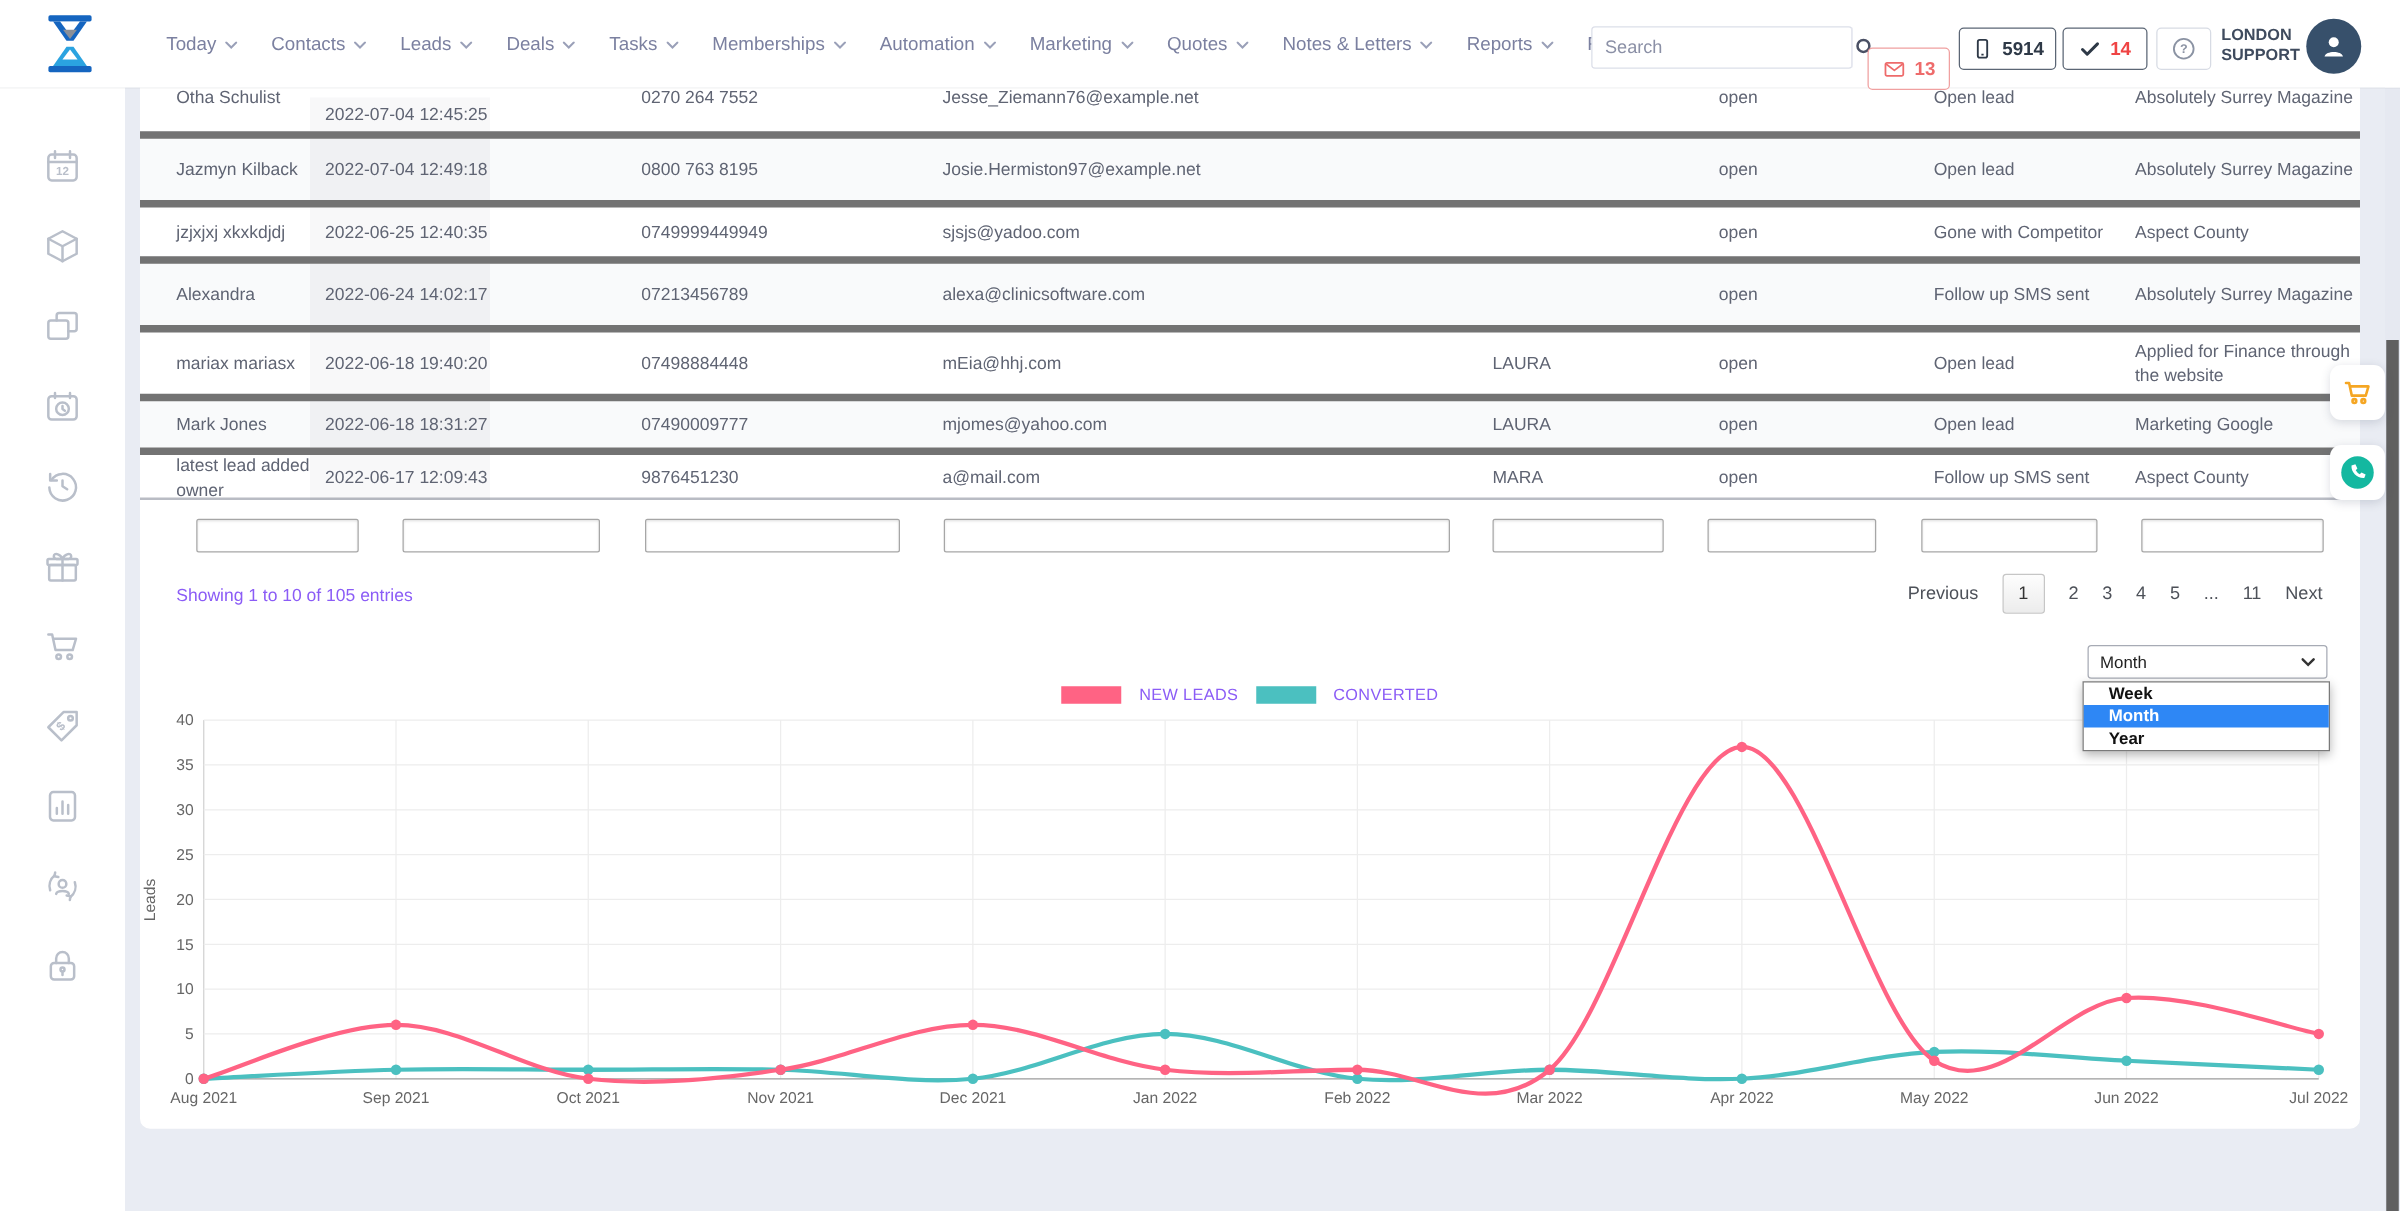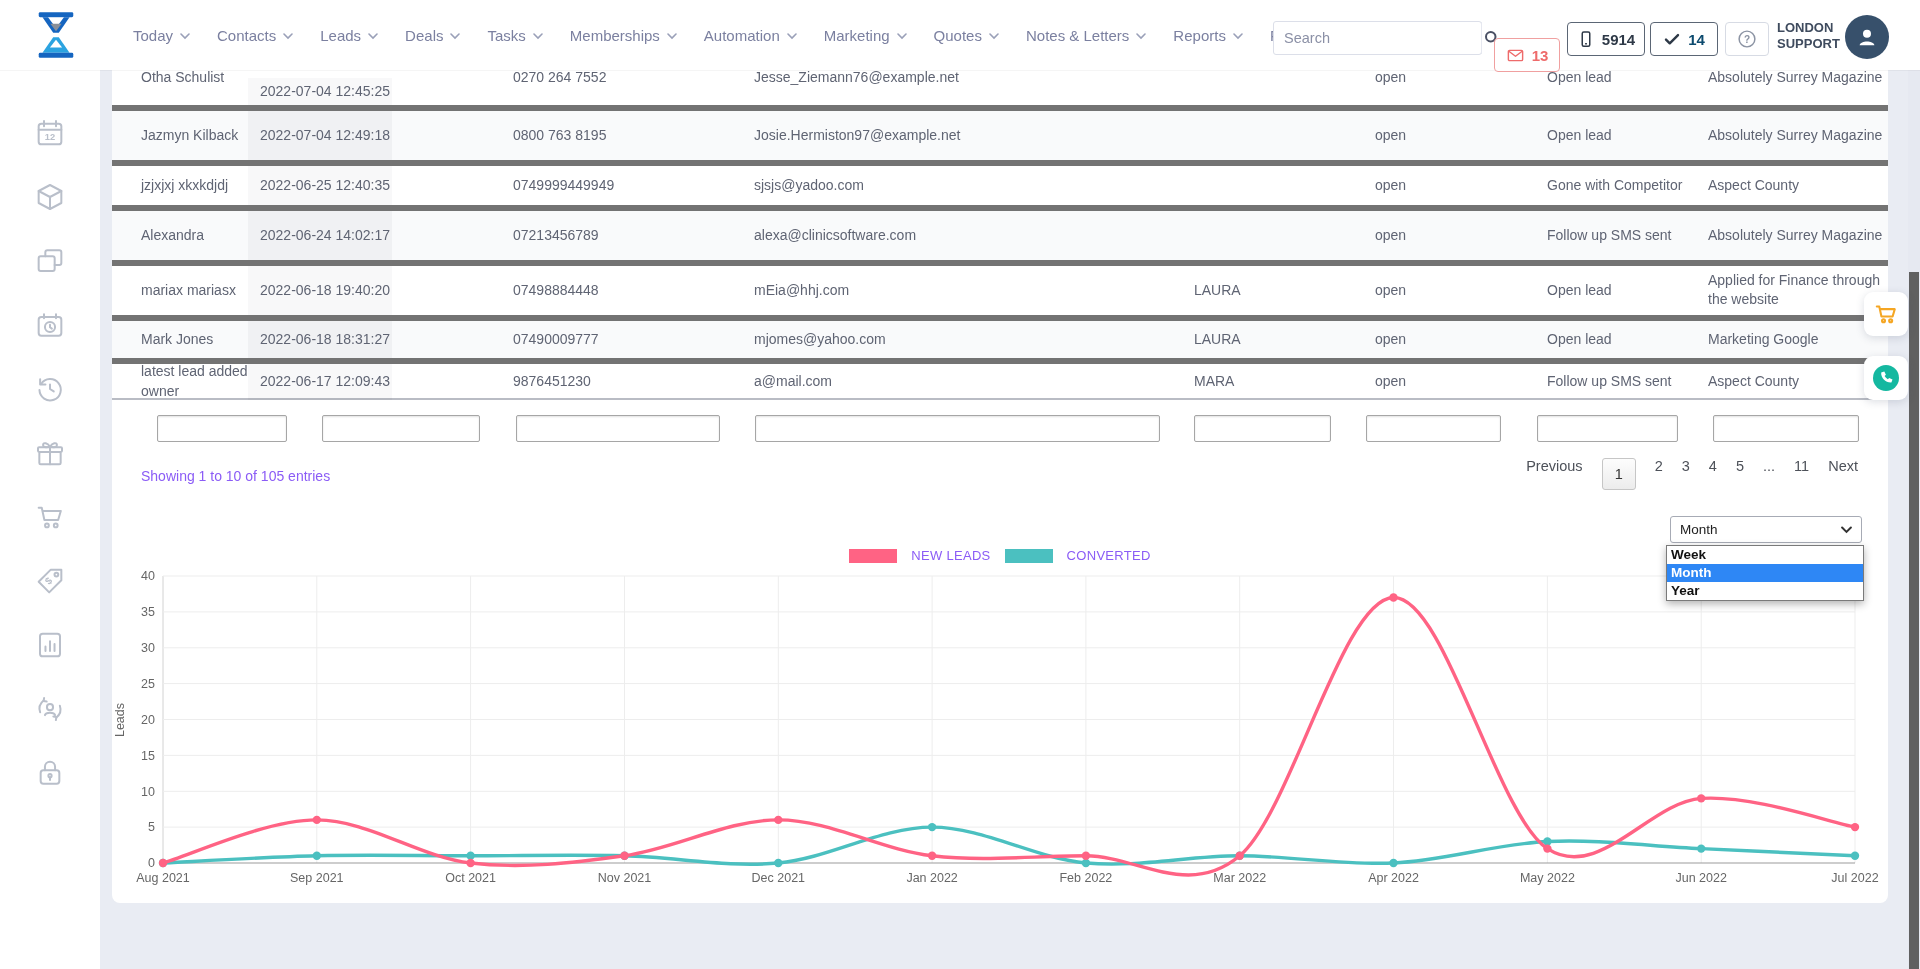--- a/index.html
+++ b/index.html
@@ -13,21 +13,21 @@
   #nav{position:absolute;left:133px;top:0;height:70px;display:flex;align-items:center;gap:27px;}
   .nav-item{display:flex;align-items:center;gap:7px;font-size:15px;color:#7b80a0;font-weight:500;cursor:pointer;white-space:nowrap;}
   .nav-item svg{margin-top:2px;}
   #search-box{position:absolute;left:1273px;top:21px;width:209px;height:34px;border:1px solid #dcdfe9;border-radius:3px;background:#fff;display:flex;align-items:center;}
   #search-input{flex:1;border:none;outline:none;font-size:14.5px;color:#3c4254;padding:0 10px;background:transparent;font-family:inherit;}
   #search-input::placeholder{color:#8b90a6;}
   #search-btn{width:40px;height:100%;display:flex;align-items:center;justify-content:center;border-left:1px solid #e6e8f0;cursor:pointer;}
   .badge{position:absolute;top:22px;height:34px;background:#fff;border-radius:4px;display:flex;align-items:center;justify-content:center;gap:7px;font-size:15px;font-weight:bold;cursor:pointer;}
   #badge-mail{left:1494px;width:66px;border:1px solid #f0a0a0;color:#ee6b6b;margin-top:16px;}
   #badge-phone{left:1567px;width:78px;border:1px solid #5b6675;color:#2e3947;}
-  #badge-check{left:1650px;width:68px;border:1px solid #5b6675;color:#0c4a6e;}
+  #badge-check{left:1650px;width:68px;border:1px solid #5b6675;color:#ef4444;}
   #badge-help{left:1725px;width:44px;border:1px solid #d7dbe4;color:#8b93a3;}
   #account-name{position:absolute;left:1777px;top:20px;font-size:13px;font-weight:bold;color:#3f4b5e;line-height:1.25;}
   #avatar{position:absolute;left:1845px;top:15px;width:44px;height:44px;border-radius:50%;background:#37506b;display:flex;align-items:center;justify-content:center;cursor:pointer;}
 
   
   #sidebar{position:absolute;left:0;top:70px;width:100px;height:899px;background:#fff;}
   #sidebar .side-icons{display:flex;flex-direction:column;align-items:center;padding-top:46px;gap:30px;}
   .side-icon{width:34px;height:34px;display:flex;align-items:center;justify-content:center;cursor:pointer;}
 
   
@@ -49,30 +49,30 @@
   .c-status{left:1263px;width:110px;}
   .c-lead{left:1435px;width:150px;}
   .c-source{left:1596px;width:190px;}
 
   
   .filter-input{position:absolute;top:345px;height:27px;border:1px solid #a6a6a6;border-radius:2px;
     box-shadow:inset 0 1px 2px rgba(0,0,0,0.12);outline:none;padding:0 6px;font-size:13px;font-family:inherit;color:#444;}
 
   
   #entries-summary{position:absolute;left:29px;top:398px;font-size:14px;color:#8b5cf6;}
-  #pagination{position:absolute;right:30px;top:388px;height:34px;display:flex;align-items:flex-start;gap:19px;}
+  #pagination{position:absolute;right:30px;top:388px;height:34px;display:flex;align-items:center;gap:19px;}
   .page-link{font-size:14.5px;color:#4d5159;cursor:pointer;}
   .page-current{border:1px solid #c6c6c6;background:linear-gradient(#fdfdfd,#ececec);padding:7px 12px;border-radius:3px;font-size:14.5px;color:#333;cursor:pointer;}
 
   
   #range-select{position:absolute;left:1558px;top:446px;width:192px;height:27px;border:1px solid #a7abb5;border-radius:3px;background:#fff;
     display:flex;align-items:center;justify-content:space-between;padding:0 9px;font-size:13.5px;color:#222;cursor:pointer;}
   #range-dropdown{position:absolute;left:1554px;top:475px;width:198px;background:#fff;border:1px solid #7a7a7a;
     box-shadow:0 3px 8px rgba(0,0,0,0.3);z-index:60;}
-  .dd-option{height:18px;line-height:18px;padding-left:4px;font-size:13.5px;font-weight:600;color:#111;cursor:pointer;}
+  .dd-option{height:18px;line-height:18px;padding-left:20px;font-size:13.5px;font-weight:600;color:#111;cursor:pointer;}
   .dd-option.sel{background:#2e87f5;color:#fff;}
   #chart-legend{position:absolute;left:0;top:478px;width:1776px;display:flex;align-items:center;justify-content:center;gap:14px;z-index:5;}
   .legend-swatch{width:48px;height:14px;display:inline-block;}
   .legend-label{font-size:13px;color:#8b5cf6;letter-spacing:0.3px;}
   #chart-svg{position:absolute;left:0;top:460px;}
 
   
   #scroll-track{position:absolute;right:0;top:0;width:12px;height:969px;background:#e6e9f1;}
   #scroll-thumb{position:absolute;right:1px;top:272px;width:10px;height:697px;background:#606060;cursor:pointer;}
   #scroll-header-cap{position:absolute;right:0;top:0;width:12px;height:70px;background:#fff;}

